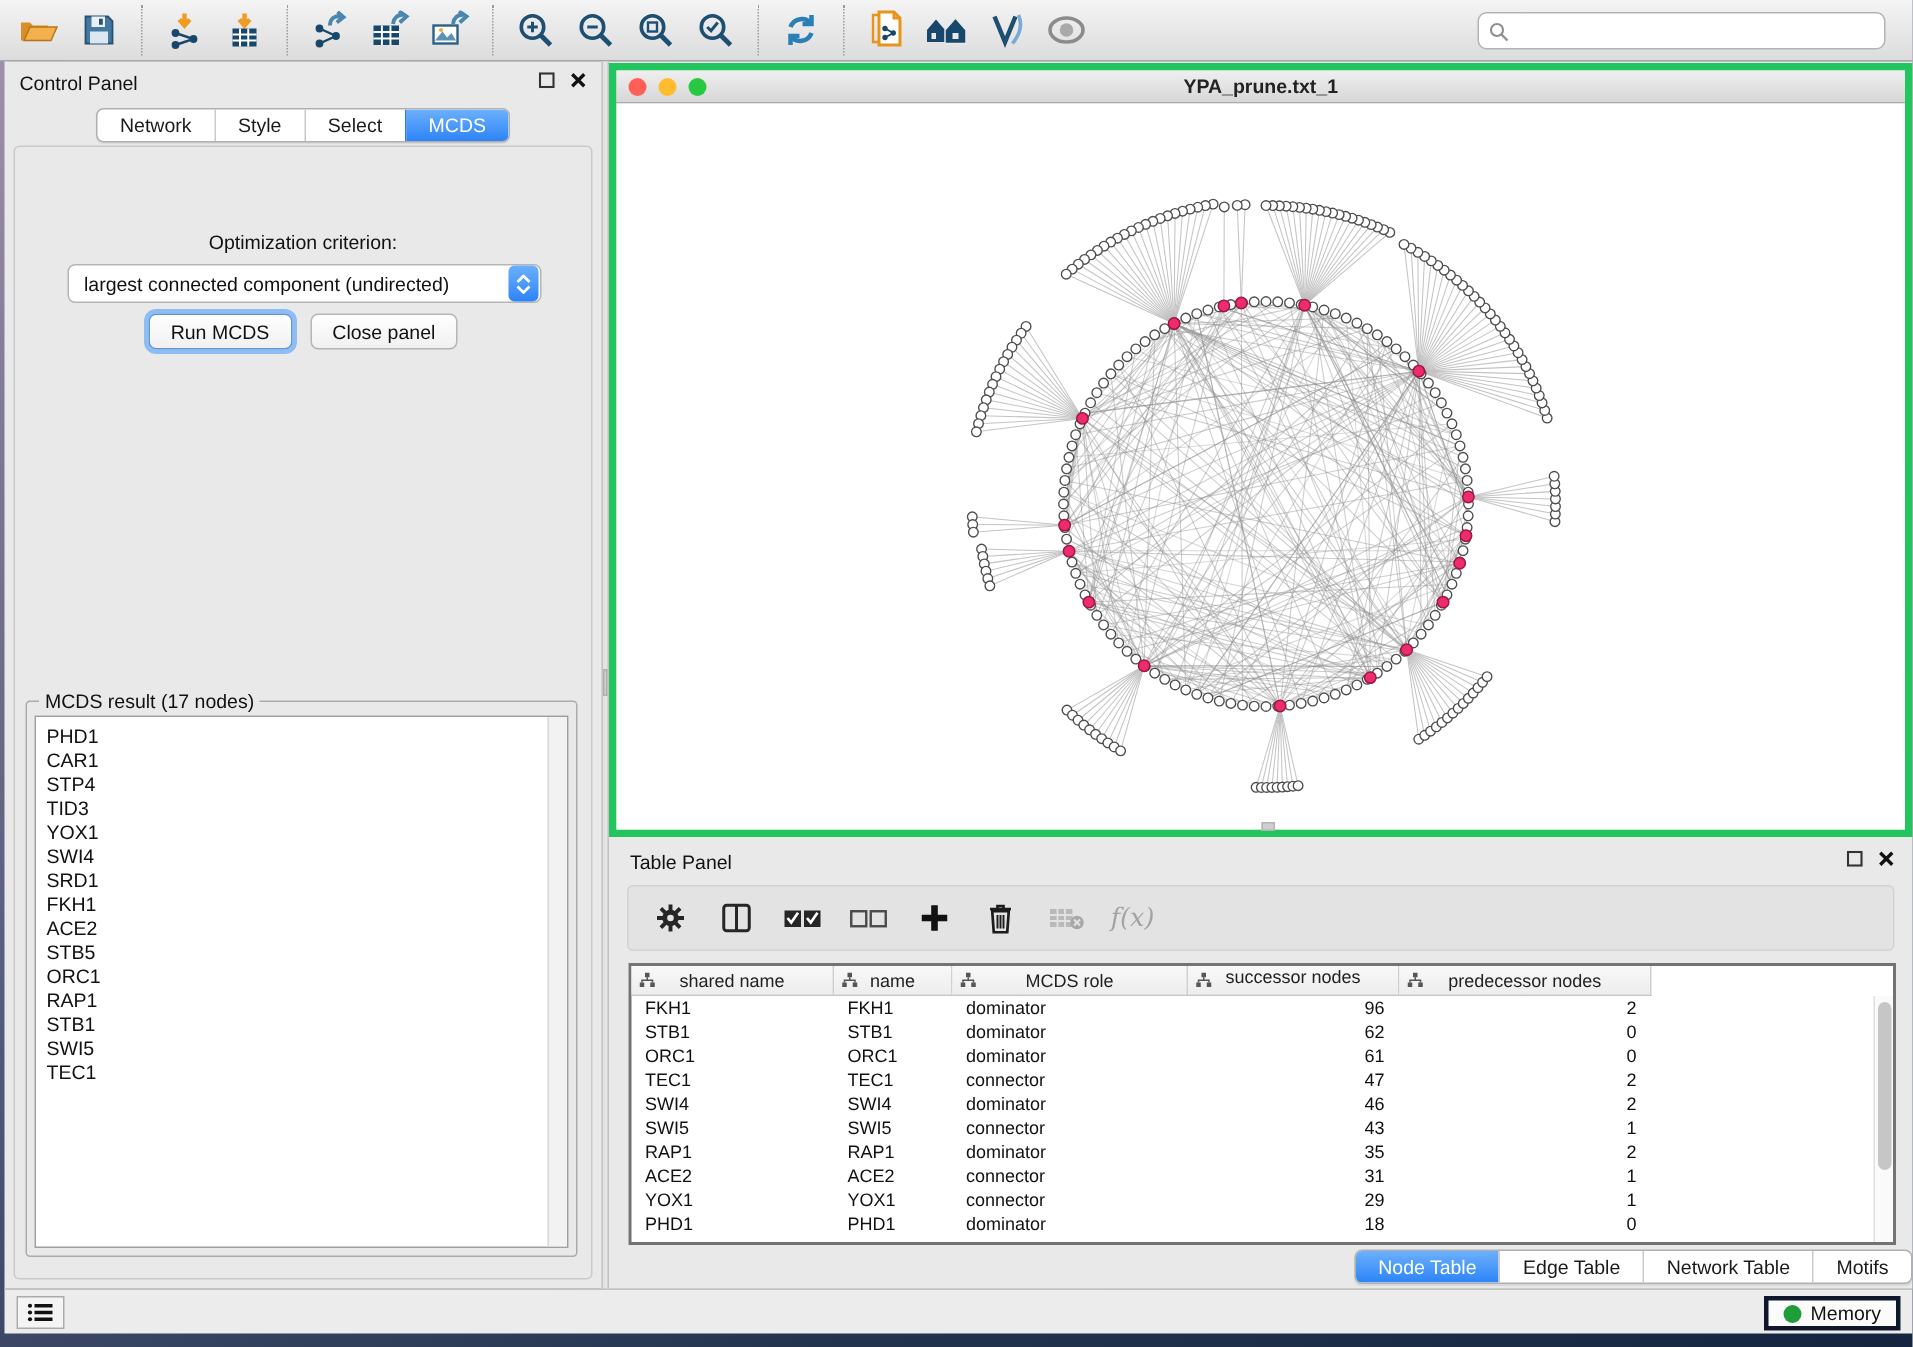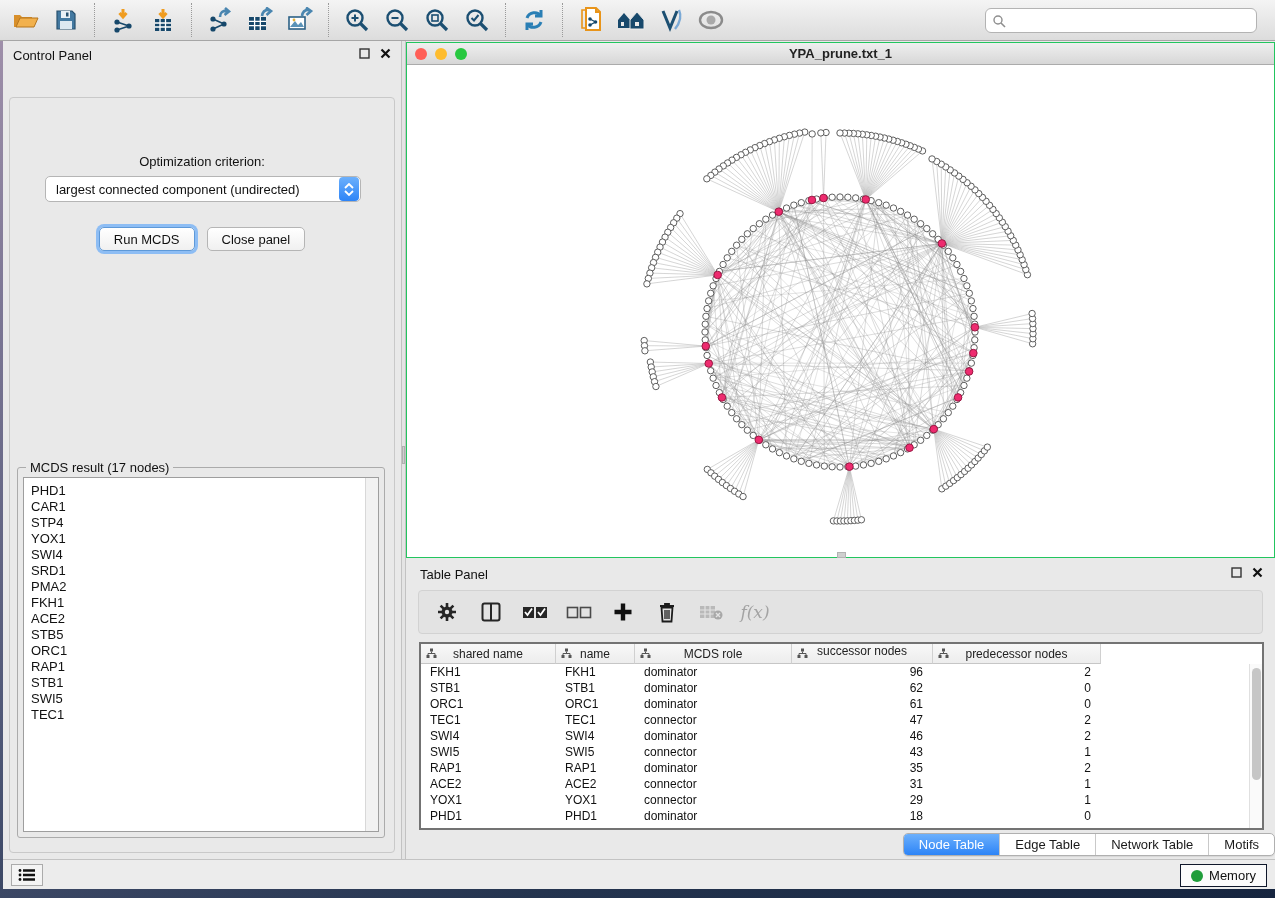--- a/index.html
+++ b/index.html
@@ -39,39 +39,39 @@
   .cp-tabs { position:absolute; top:31px; left:0; width:100%; text-align:center; }
   .opt-label { position:absolute; top:113px; left:0; width:100%; text-align:center; font-size:13px; }
   .combo { position:absolute; top:135px; left:42px; width:316px; height:26px; background:#fff;
     border:1px solid #b5b5b5; border-radius:5px; display:flex; align-items:center; }
   .combo-text { flex:1; padding-left:10px; font-size:13px; white-space:nowrap; overflow:hidden; }
   .combo-btn { width:20px; height:24px; margin:0 1px; border-radius:4px;
     background:linear-gradient(#6cb0fc,#2d84f7); display:flex; flex-direction:column;
     align-items:center; justify-content:center; gap:1px; }
   .btn { height:24px; background:linear-gradient(#ffffff,#f0f0f0); border:1px solid #b5b5b5;
     border-radius:5px; font-size:13px; padding:0 14px; color:#111; }
-  .btn-row { position:absolute; top:186px; left:0; width:100%; display:flex; justify-content:center; gap:12px; }
+  .btn-row { position:absolute; top:168px; left:0; width:100%; display:flex; justify-content:center; gap:12px; }
   .btn.focused { box-shadow:0 0 0 3px #8dbdf4; border-color:#5e99d8; }
   .groupbox { position:absolute; left:14px; right:16px; top:426px; bottom:21px;
     border:1px solid #ababab; border-radius:3px; }
   .groupbox-title { position:absolute; top:-8px; left:8px; background:#e9e9e9; padding:0 4px; font-size:13px; }
   .mcds-list { position:absolute; left:5px; right:5px; top:9px; bottom:5px; background:#fff;
     border:1px solid #9e9e9e; overflow:hidden; }
   .mcds-list .track { position:absolute; right:0; top:0; bottom:0; width:13px; background:#f2f2f2; border-left:1px solid #d8d8d8; }
   .mcds-item { font-size:13px; line-height:16px; padding-left:7px; }
 
   
   .vsplit { position:absolute; left:398px; top:0; width:5px; height:818px; background:#e4e4e4;
     border-left:1px solid #c2c2c2; border-right:1px solid #c2c2c2; }
   .vgrip { position:absolute; left:0; top:405px; width:3px; height:18px; background:#cfcfcf; border:1px solid #b0b0b0; }
 
   
   .right-col { position:absolute; left:403px; top:0; width:869px; height:818px; }
   .network-window { position:absolute; left:0; top:1px; width:869px; height:516px;
-    border:1px solid #22c55e; border-radius:0; }
+    border:5px solid #22c55e; border-radius:0; }
   .nw-titlebar { position:absolute; left:0; top:0; width:100%; height:22px;
     background:linear-gradient(#efefef,#d7d7d7); border-bottom:1px solid #ababab;
     display:flex; align-items:center; }
   .lights { display:flex; gap:8px; margin-left:8px; }
   .light { width:12px; height:12px; border-radius:50%; }
   .nw-title { position:absolute; left:0; width:100%; text-align:center; font-size:13px; font-weight:bold; color:#222; }
   .nw-canvas { position:absolute; left:0; top:22px; right:0; bottom:0; background:#fff; }
   .hgrip { position:absolute; left:430px; bottom:-1px; width:9px; height:6px; background:#cfcfcf; border:1px solid #b3b3b3; }
 
   
@@ -94,21 +94,21 @@
   .nt-cell.num { text-align:right; padding-right:10px; padding-left:0; }
   .nt-scroll { position:absolute; right:0; top:20px; bottom:0; width:13px; background:#fafafa; border-left:1px solid #e0e0e0; }
   .nt-thumb { position:absolute; left:2px; top:4px; width:9px; height:112px; background:#c6c6c6; border-radius:5px; }
   .tp-tabs { position:absolute; left:0; bottom:3px; width:100%; text-align:right; }
 
   
   .status-bar { position:absolute; left:3px; top:859px; width:1272px; height:30px; background:#ececec;
     border-top:1px solid #c3c3c3; }
   .sb-left { position:absolute; left:8px; top:4px; width:32px; height:22px; background:#f4f4f4;
     border:1px solid #ababab; display:flex; align-items:center; justify-content:center; }
-  .sb-mem { position:absolute; right:8px; top:4px; height:23px; background:#fbfbfb; border:1px solid #0f172a;
+  .sb-mem { position:absolute; right:8px; top:4px; height:23px; background:#fbfbfb; border:3px solid #0f172a;
     display:flex; align-items:center; gap:6px; padding:0 10px; font-size:13px; }
   .mem-dot { width:12px; height:12px; border-radius:50%; }
   svg { display:block; }
 </style>
 </head>
 <body>
 
 <div class="screen">
 
   <div class="toolbar">
@@ -254,20 +254,28 @@
         <span class="win-icons">
           <svg width="11" height="11" viewBox="0 0 11 11">
             <rect x="1" y="1" width="9" height="9" fill="none" stroke="#333" stroke-width="1.4"></rect>
           </svg>
           <svg width="11" height="11" viewBox="0 0 11 11">
             <path d="M1.5 1.5 L9.5 9.5 M9.5 1.5 L1.5 9.5" stroke="#111" stroke-width="2.2"></path>
           </svg>
         </span>
       </div>
       <div class="tab-pane"></div>
+      <div class="cp-tabs">
+        <span class="seg" id="cp-tabs">
+            <span class="seg-item">Network</span>
+            <span class="seg-item">Style</span>
+            <span class="seg-item">Select</span>
+            <span class="seg-item active">MCDS</span>
+          </span>
+      </div>
       <div class="opt-label">Optimization criterion:</div>
       <div class="combo">
         <span class="combo-text">largest connected component (undirected)</span>
         <span class="combo-btn">
           <svg width="10" height="6" viewBox="0 0 10 6">
               <path d="M1 5 L5 1 L9 5" stroke="#fff" stroke-width="1.8" fill="none"></path>
             </svg>
           <svg width="10" height="6" viewBox="0 0 10 6">
               <path d="M1 1 L5 5 L9 1" stroke="#fff" stroke-width="1.8" fill="none"></path>
             </svg>
@@ -277,24 +285,24 @@
         <button class="btn focused">Run MCDS</button>
         <button class="btn">Close panel</button>
       </div>
       <div class="groupbox">
         <span class="groupbox-title">MCDS result (17 nodes)</span>
         <div class="mcds-list">
           <div id="mcds-items" style="padding-top:5px;">
               <div class="mcds-item">PHD1</div>
               <div class="mcds-item">CAR1</div>
               <div class="mcds-item">STP4</div>
+              <div class="mcds-item">TID3</div>
               <div class="mcds-item">YOX1</div>
               <div class="mcds-item">SWI4</div>
               <div class="mcds-item">SRD1</div>
-              <div class="mcds-item">PMA2</div>
               <div class="mcds-item">FKH1</div>
               <div class="mcds-item">ACE2</div>
               <div class="mcds-item">STB5</div>
               <div class="mcds-item">ORC1</div>
               <div class="mcds-item">RAP1</div>
               <div class="mcds-item">STB1</div>
               <div class="mcds-item">SWI5</div>
               <div class="mcds-item">TEC1</div>
             </div>
           <div class="track"></div>

